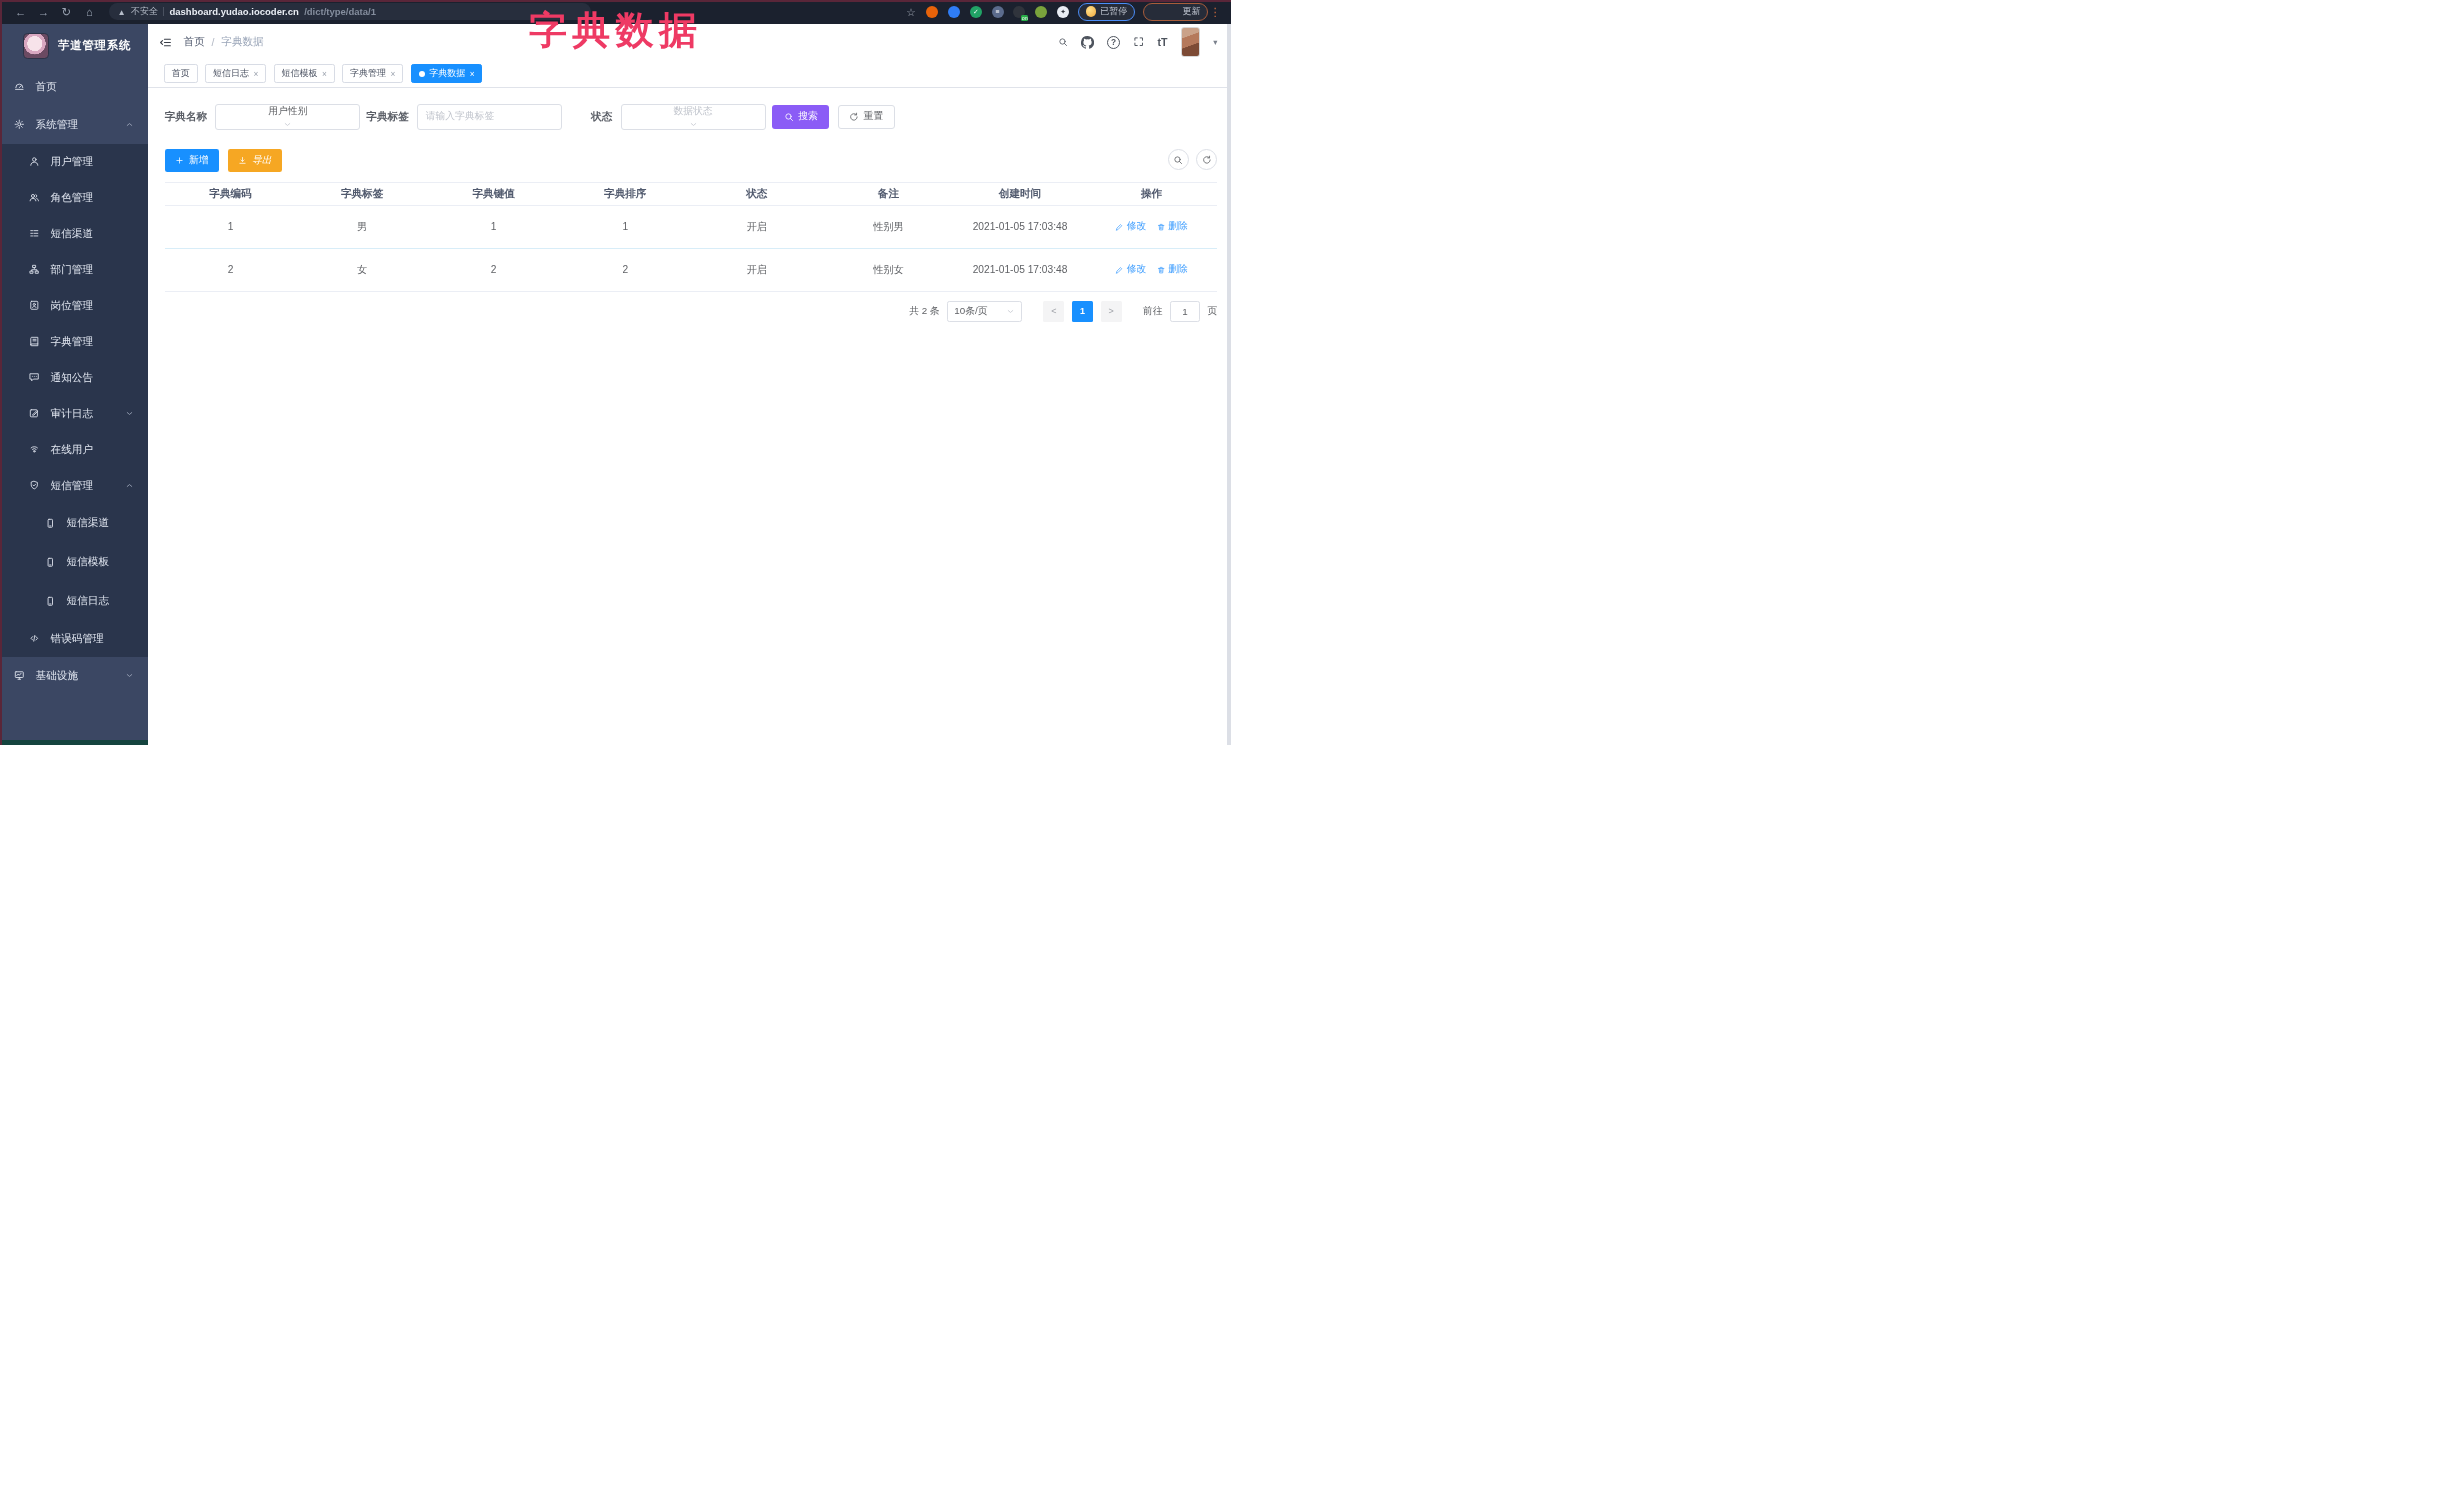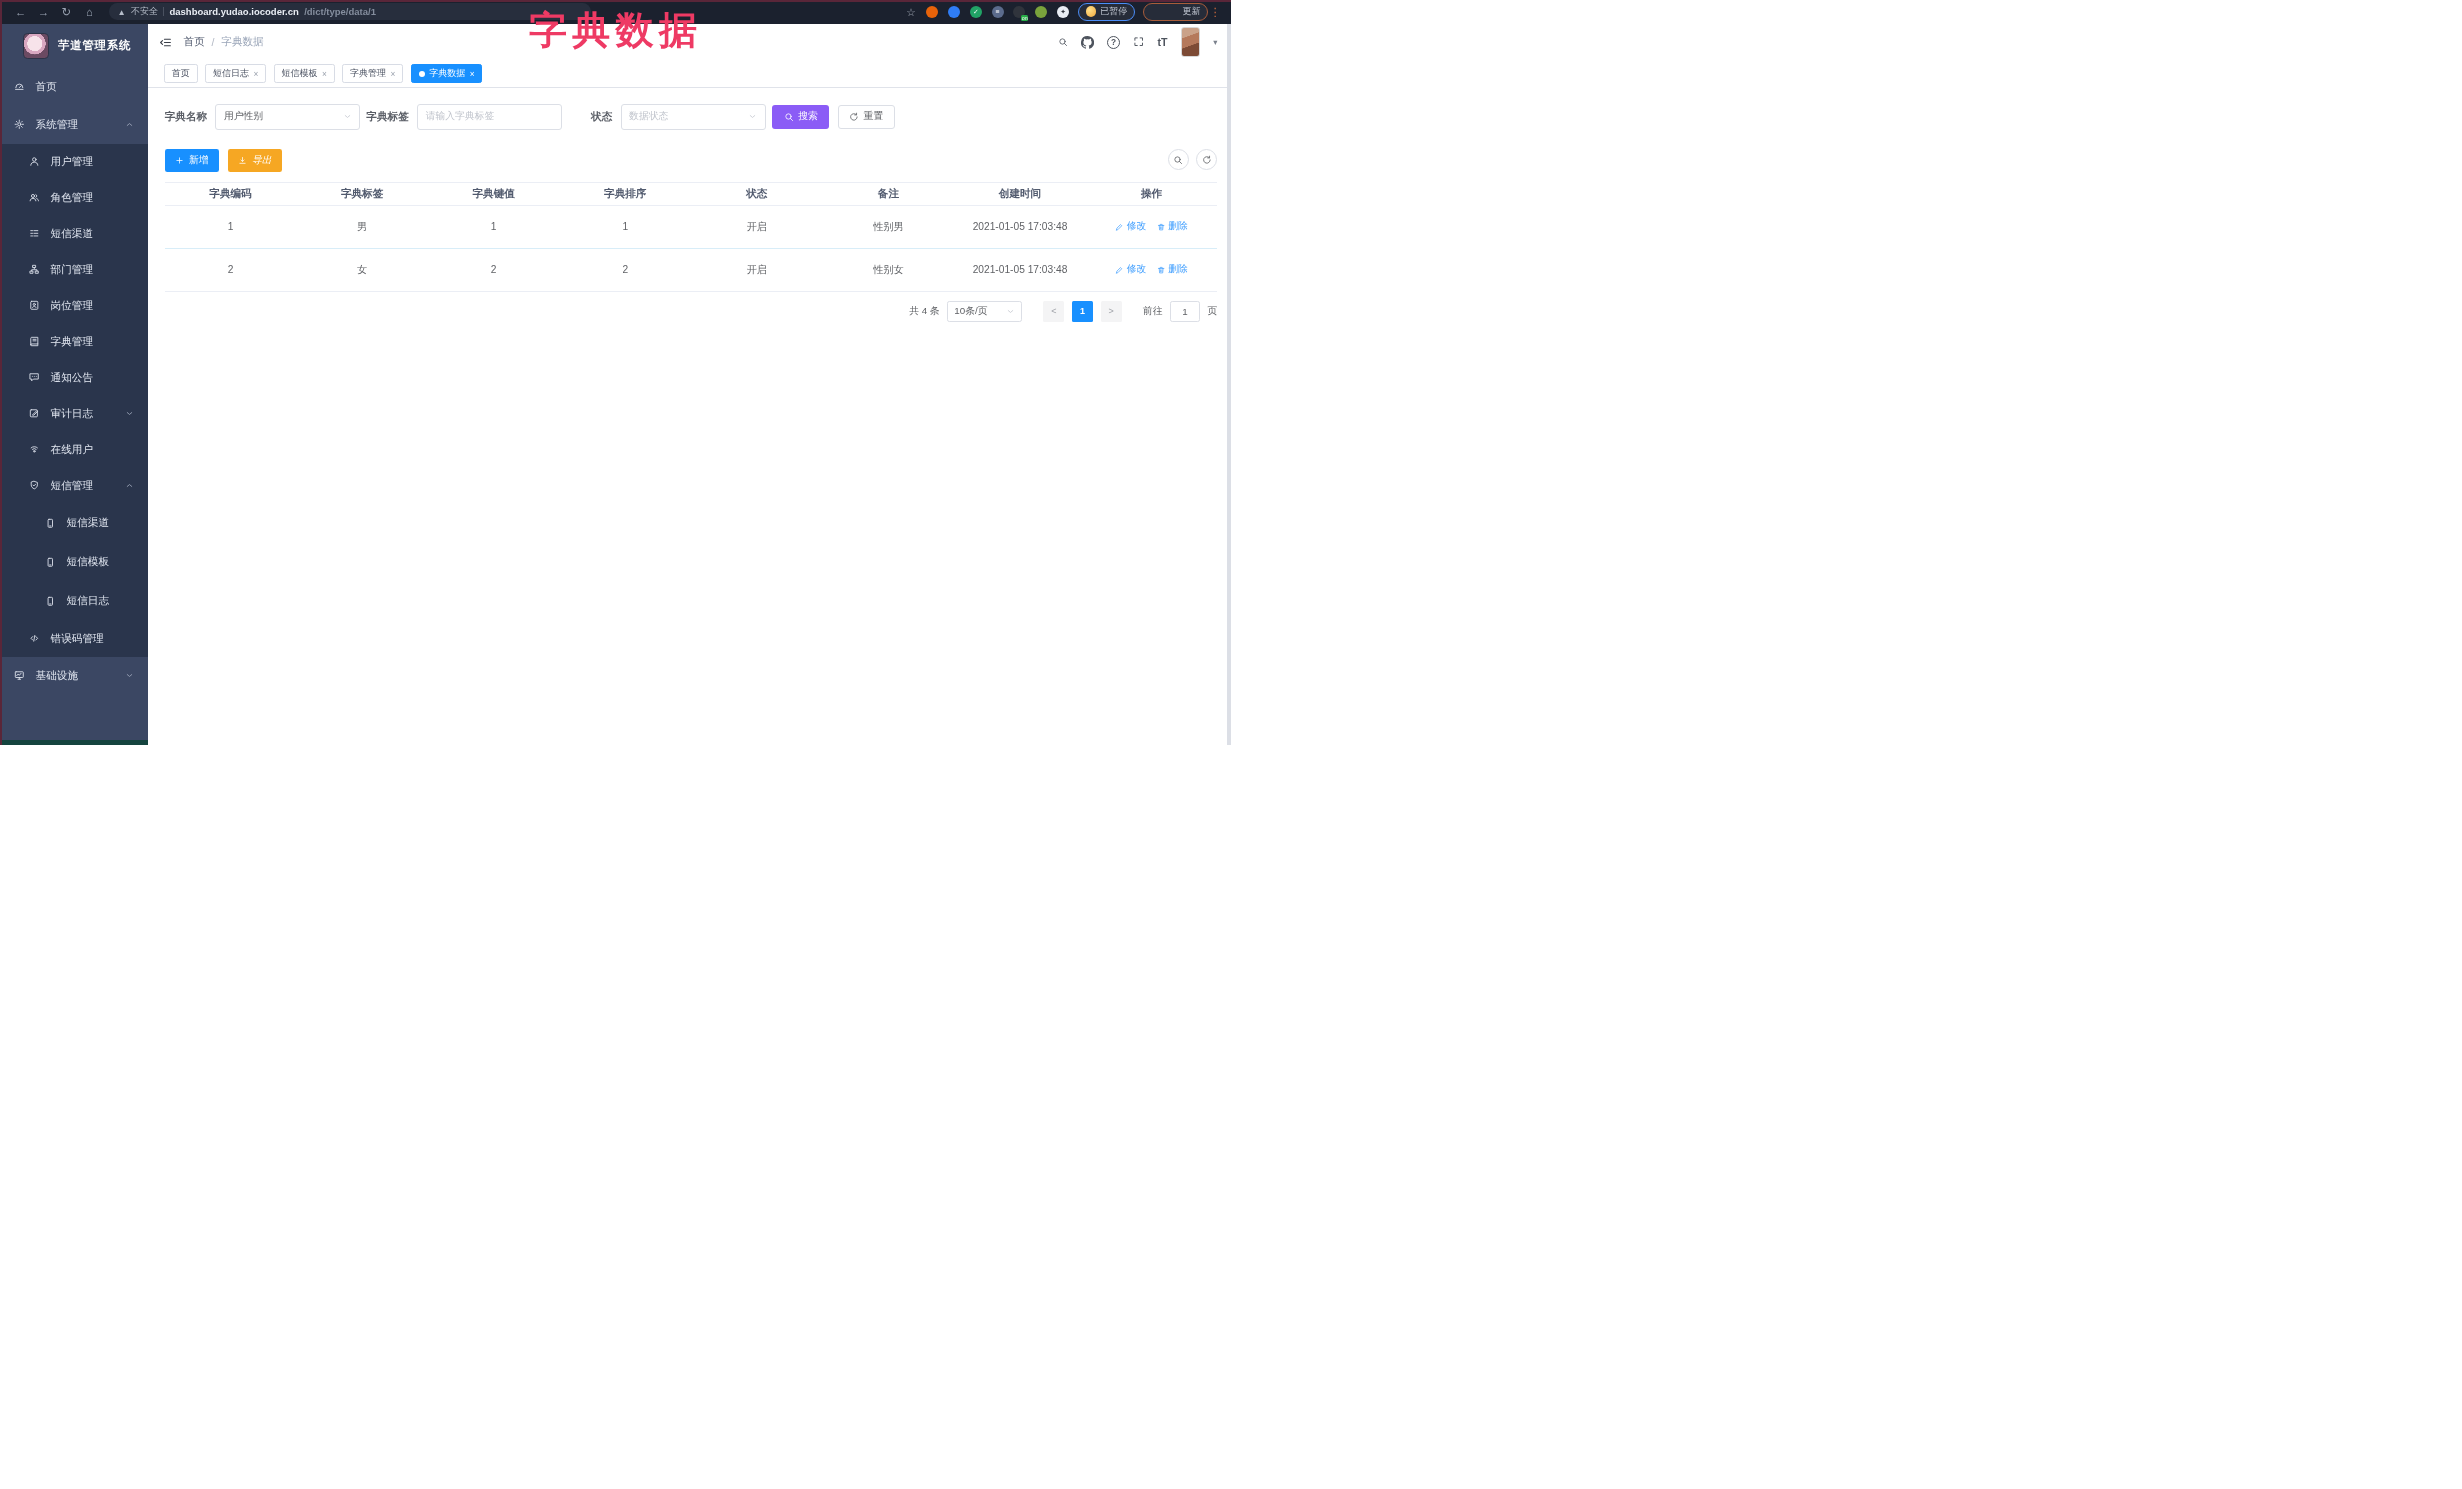--- a/index.html
+++ b/index.html
@@ -72,21 +72,21 @@
   .tag.active { background:#1890ff; border-color:#1890ff; color:#fff; }
   .tag.active .x { color:#fff; }
   .tag .dot { width:6px; height:6px; border-radius:50%; background:#fff; }
 
   .content { flex:1; padding:16px 13.6px 0 16.7px; background:#fff; position:relative; }
 
   
   .filters { display:flex; align-items:center; height:26px; }
   .flabel { font-size:10.6px; font-weight:bold; color:#5a5e66; margin-right:8.3px; white-space:nowrap; }
   .ctrl { height:26px; border:0.8px solid #dcdfe6; border-radius:3px; background:#fff; display:flex; align-items:center; padding:0 7.6px; font-size:9.8px; }
-  .sel { width:145px; justify-content:space-between; cursor:pointer; }
+  .sel { width:145px; justify-content:space-between; cursor:pointer;flex-direction:column; }
   .sel .val { color:#606266; }
   .sel .ph, .inp .ph { color:#c0c4cc; }
   .sel .sc { color:#c0c4cc; display:flex; }
   .inp { width:145px;font-family:Liberation Mono, monospace; }
   .gap8 { width:6px; } .gap11 { width:8.3px; } .gap38 { width:29px; } .gap9 { width:6.8px; }
   .btn { height:24px; border-radius:3px; display:inline-flex; align-items:center; gap:4.5px; padding:0 10.6px; font-size:9.8px; cursor:pointer; border:0.8px solid transparent; white-space:nowrap; }
   .btn .bic { display:flex; }
   .btn.teal { background:#8b5cf6; color:#fff; }
   .btn.plain { background:#fff; border-color:#dcdfe6; color:#606266;text-align:center; }
 
@@ -565,21 +565,21 @@
                     </svg>
                   </span>
                   <span>删除</span>
                 </span>
               </div>
             </div>
           </div>
       </div>
 
       <div class="pager">
-        <span>共 4 条</span>
+        <span>共 2 条</span>
         <div class="psel">
           <span>10条/页</span>
           <span class="sc" id="sc3">
               <svg width="9" height="9" viewBox="0 0 24 24" fill="none" stroke="currentColor" stroke-width="2" stroke-linecap="round" stroke-linejoin="round">
                 <path d="M6 9.5l6 5 6-5"></path>
               </svg>
             </span>
         </div>
         <span class="pgap"></span>
         <div class="pbtn">&lt;</div>

